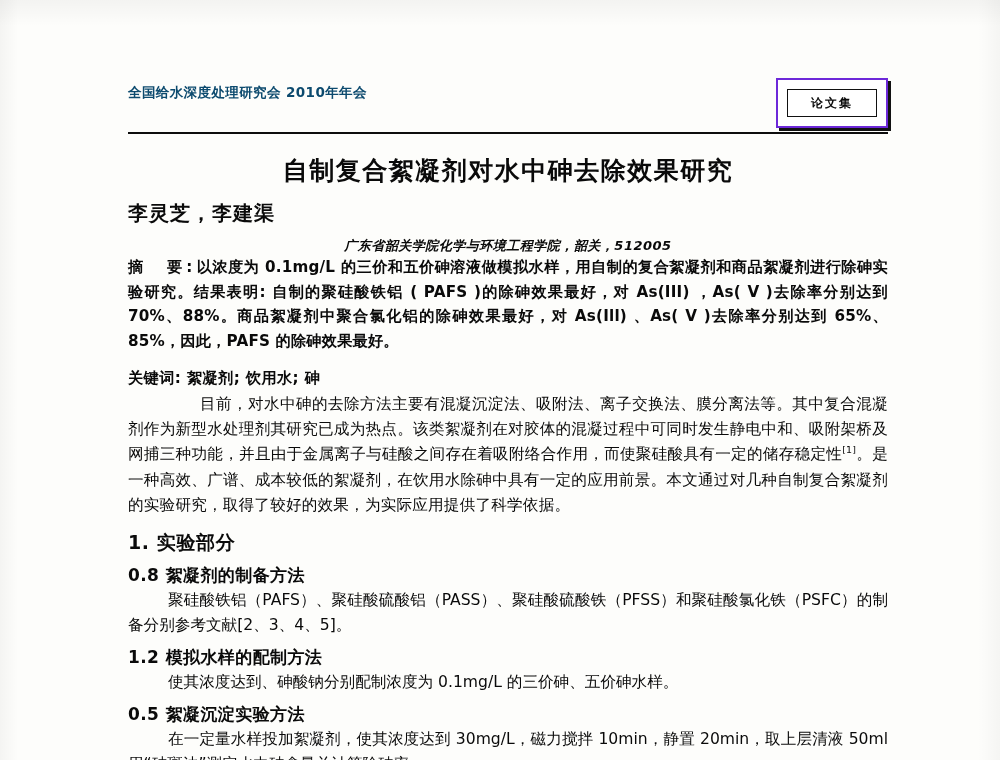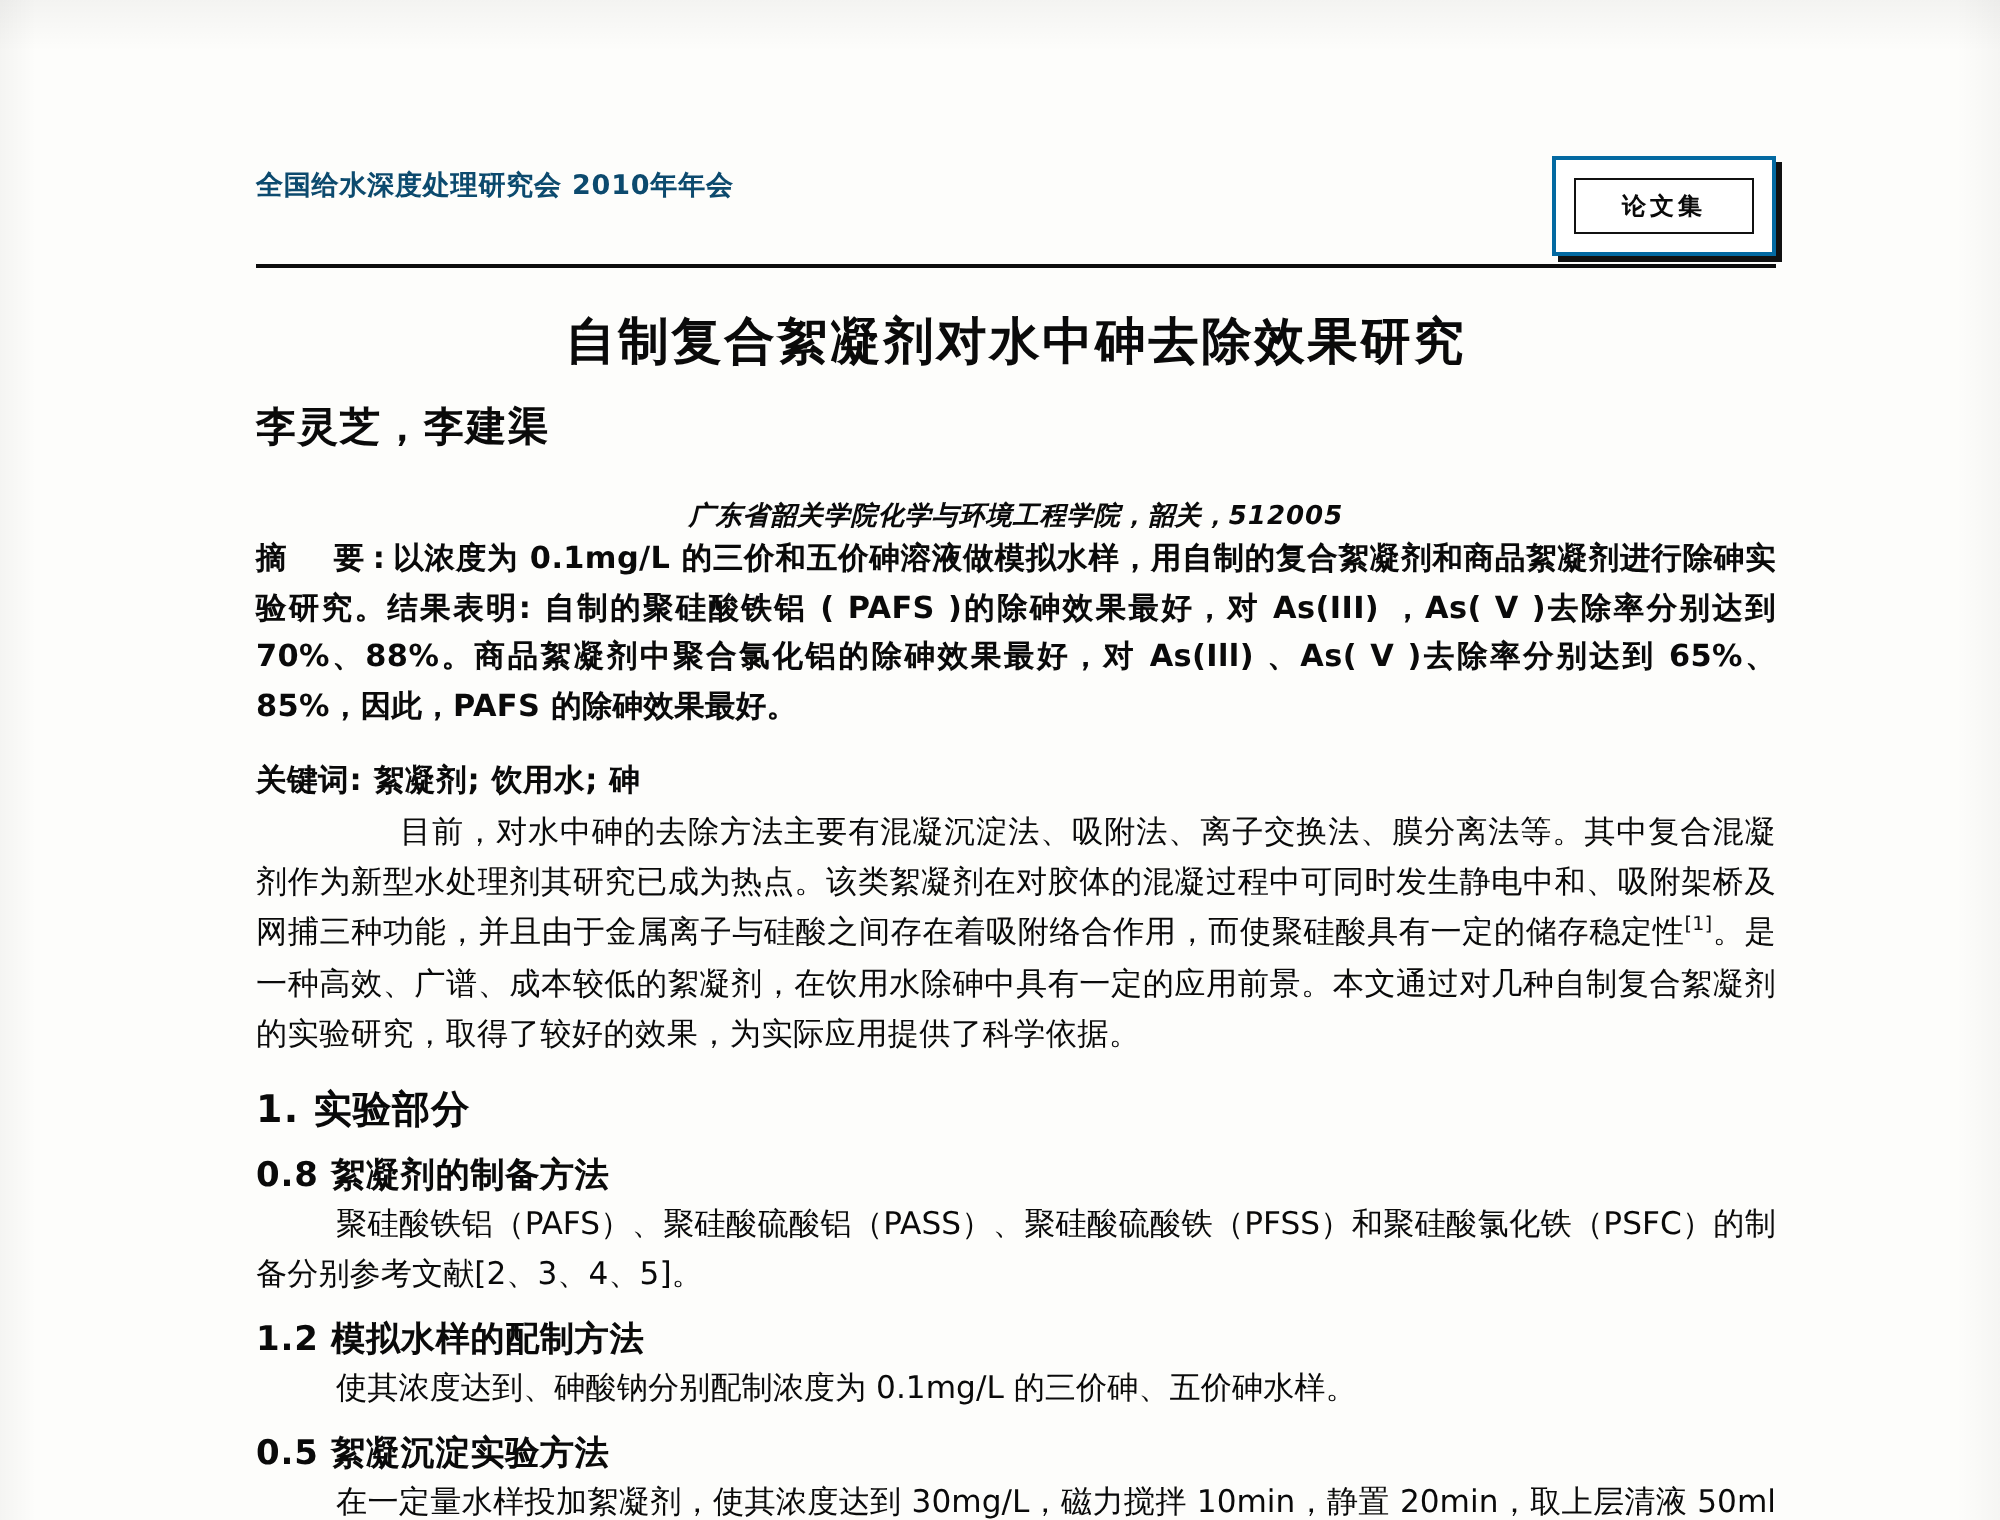--- a/index.html
+++ b/index.html
@@ -50,21 +50,21 @@
     font-weight: bold;
     letter-spacing: 0.4px;
     color: #0c4a6e;
     padding-top: 6px;
     font-family: "DejaVu Sans", "Liberation Sans", sans-serif;
   }
   .stamp-box {
     position: relative;
     width: 108px;
     height: 46px;
-    border: 2px solid #0369a1;
+    border: 2px solid #6d28d9;
     background: #fff;
     box-shadow: 3px 3px 0 0 #111;
     display: flex;
     align-items: center;
     justify-content: center;
   }
   .stamp-inner {
     width: 88px;
     height: 26px;
     border: 1px solid #111;
@@ -94,21 +94,21 @@
     font-size: 20px;
     font-weight: bold;
     margin-top: 14px;
     letter-spacing: 1px;
   }
   .affiliation {
     text-align: center;
     font-size: 13px;
     font-style: italic;
     font-weight: bold;
-    margin-top: 22px;
+    margin-top: 10px;
     letter-spacing: 0.5px;
   }
 
   
   .abstract {
     margin-top: 0;
     font-size: 15.2px;
     line-height: 1.62;
     text-align: justify;
     font-weight: bold;

